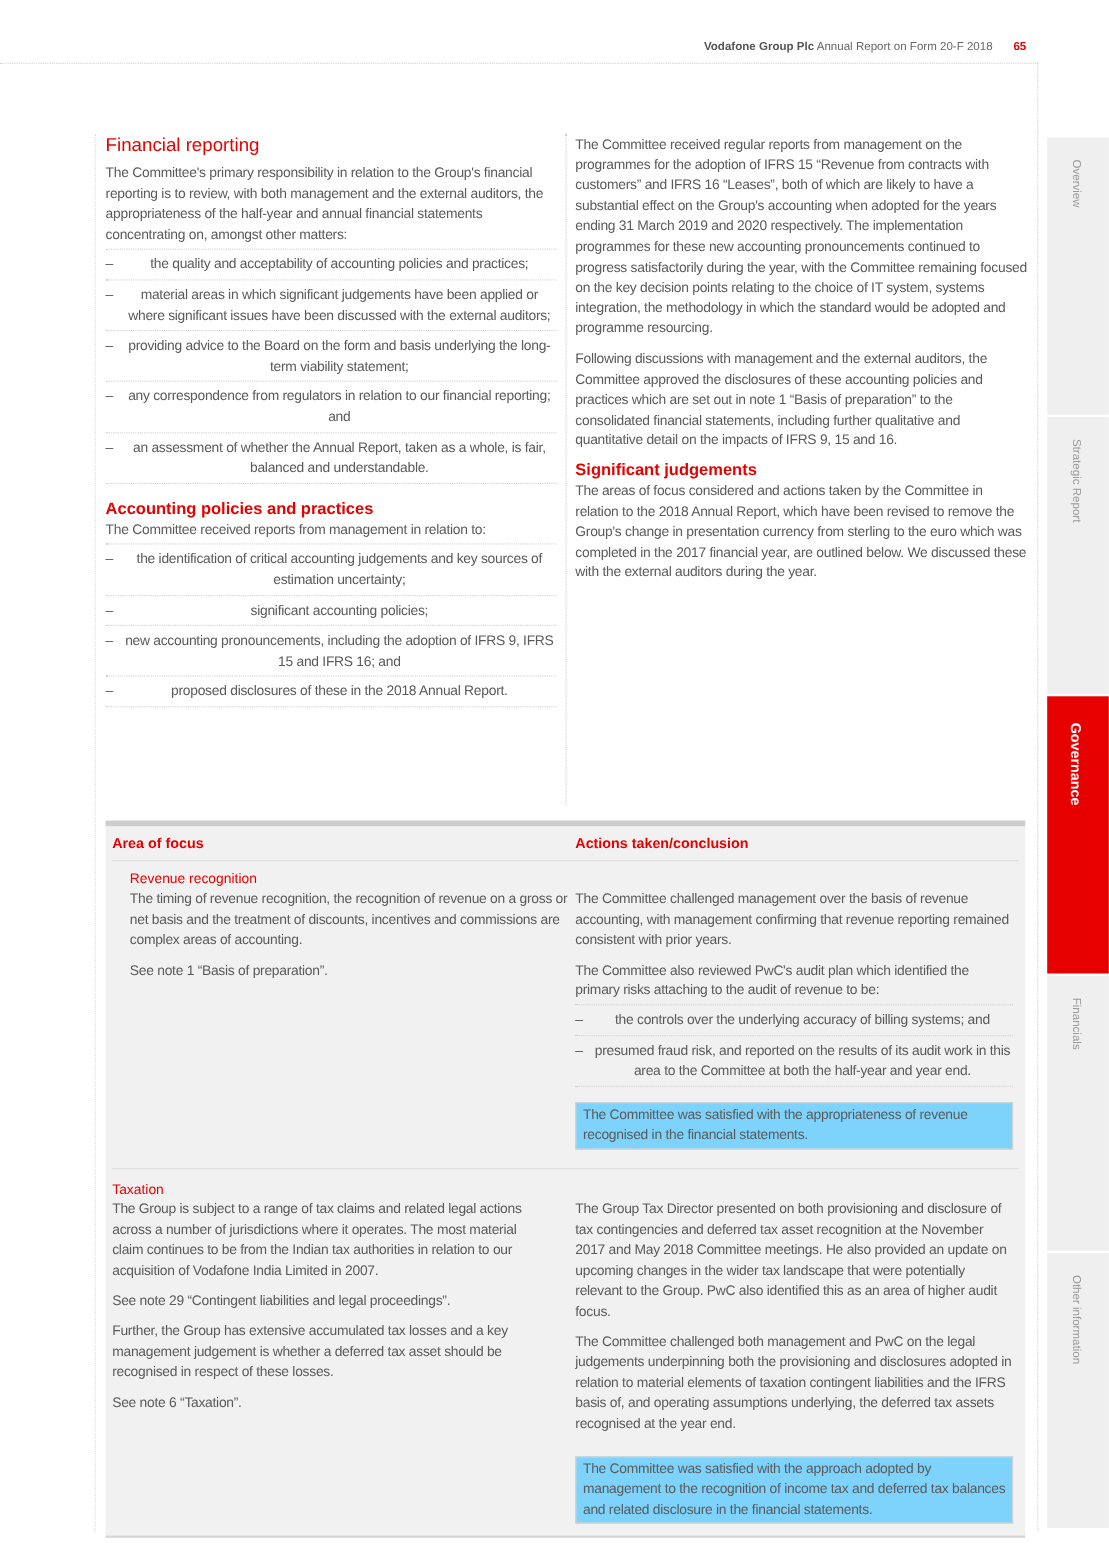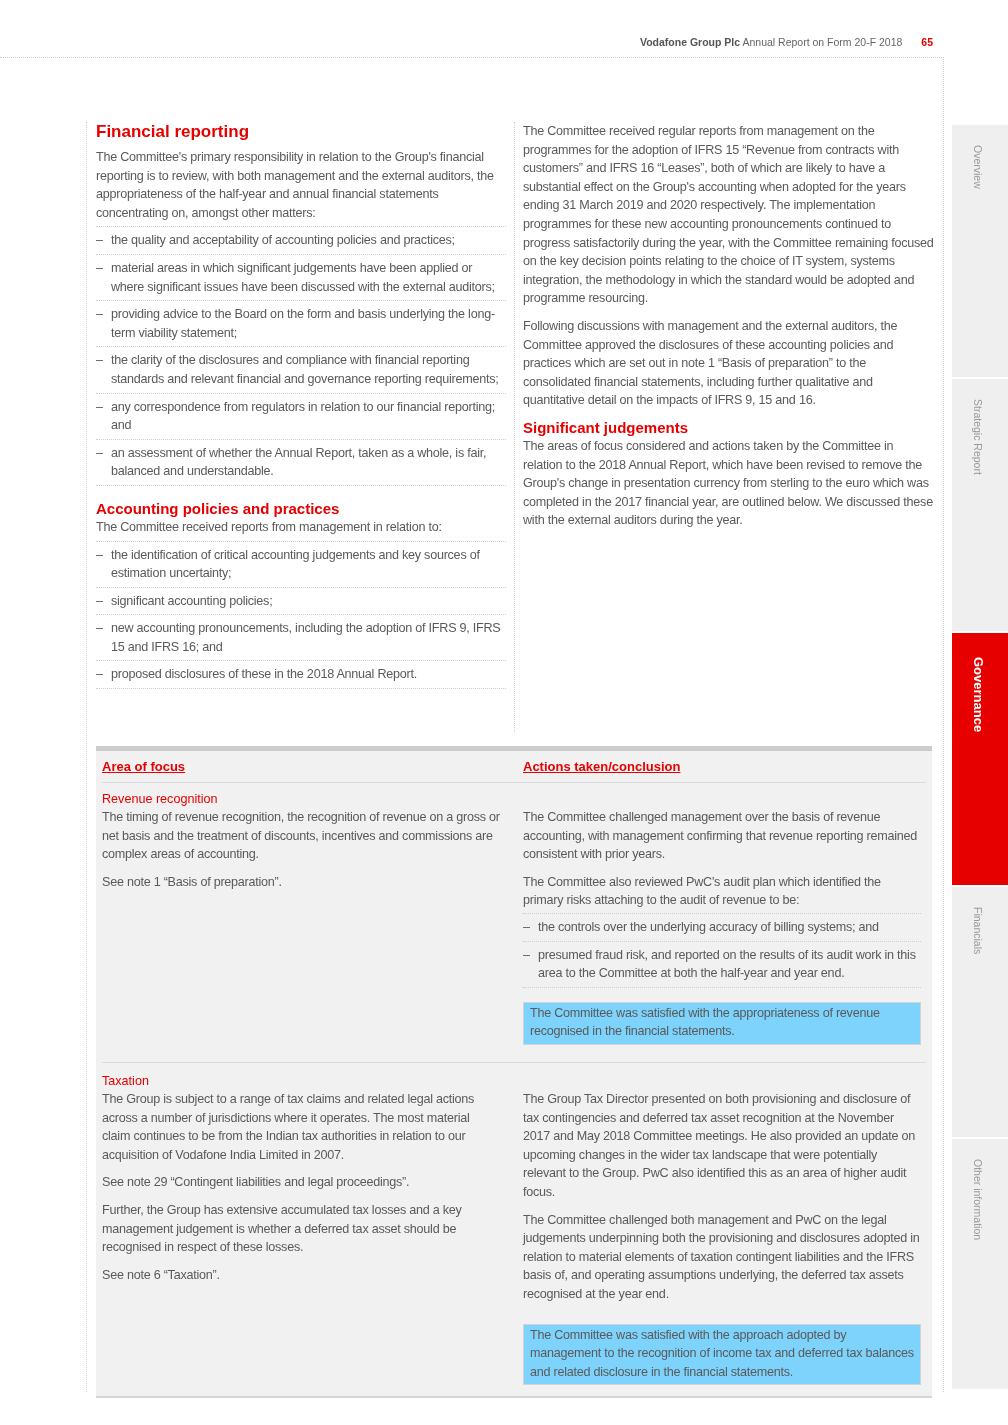--- a/index.html
+++ b/index.html
@@ -15,32 +15,32 @@
   .tab { position:absolute; left:0; width:56px; background:#efefef; }
   .tab span { position:absolute; top:20px; left:20px; writing-mode:vertical-rl; font-size:10.5px; color:#9a9a9a; white-space:nowrap; }
   .tab.active { background:#e60000; }
   .tab.active span { color:#fff; font-weight:bold; font-size:13px; top:24px; left:19px; }
 
   .col-left { position:absolute; left:96px; top:122px; width:410px; }
   .col-right { position:absolute; left:523px; top:122px; width:412px; }
   .col-divider { position:absolute; left:514px; top:122px; height:610px; border-left:1px dotted #cfcfcf; }
   .left-divider { position:absolute; left:86px; top:122px; height:1270px; border-left:1px dotted #d8d8d8; }
 
-  h2 { margin:0 0 6px 0; font-size:17px; color:#e60000; font-weight:bold; }
+  h2 { margin:0 0 6px 0; font-size:17px; color:#e60000; font-weight:normal; }
   h3 { margin:0; font-size:15px; color:#e60000; font-weight:bold; line-height:18px; }
   p { margin:0; font-size:12.6px; line-height:18.6px; letter-spacing:-0.25px; }
   p.gap { margin-top:9px; }
-  ul.dash { list-style:none; margin:0; padding:0; }
+  ul.dash { list-style:none; margin:0; padding:0;text-align:center; }
   ul.dash li { position:relative; padding:4px 0 4px 15px; font-size:12.6px; line-height:18.6px; letter-spacing:-0.25px; border-top:1px dotted #cfcfcf; }
   ul.dash li:last-child { border-bottom:1px dotted #cfcfcf; }
   ul.dash li::before { content:"\2013"; position:absolute; left:0; top:4px; }
   .sec-gap { margin-top:14px; }
 
   .table { position:absolute; left:96px; top:746px; width:836px; height:645px; background:#f1f1f1; border-top:5px solid #cdcdcd; border-bottom:2px solid #d6d6d6; }
-  .t-head { position:absolute; top:8px; font-size:13px; font-weight:bold; color:#e60000;text-decoration:underline; }
+  .t-head { position:absolute; top:8px; font-size:13px; font-weight:bold; color:#e60000; }
   .t-head-rule { position:absolute; top:31px; left:6px; right:6px; border-top:1px solid #dcdcdc; }
   .t-cell { position:absolute; width:398px; }
   .t-cell .subtitle { font-size:12.6px; color:#e60000; line-height:18px; }
   .t-cell p { font-size:12.6px; }
   .conclusion { background:#7dd3fc; border:1px solid #d4d4d4; padding:1px 6px 3px 6px; margin-top:14px; }
   .row-rule { position:absolute; left:6px; right:6px; border-top:1px solid #dcdcdc; }
 </style>
 </head>
 <body>
 
@@ -71,21 +71,20 @@
     </div>
 </nav>
 
 <section class="col-left">
   <h2>Financial reporting</h2>
   <p style="margin-bottom:4px;">The Committee's primary responsibility in relation to the Group's financial reporting is to review, with both management and the external auditors, the appropriateness of the half-year and annual financial statements concentrating on, amongst other matters:</p>
   <ul class="dash">
     <li>the quality and acceptability of accounting policies and practices;</li>
     <li>material areas in which significant judgements have been applied or where significant issues have been discussed with the external auditors;</li>
     <li>providing advice to the Board on the form and basis underlying the long-term viability statement;</li>
-    <li>the clarity of the disclosures and compliance with financial reporting standards and relevant financial and governance reporting requirements;</li>
     <li>any correspondence from regulators in relation to our financial reporting; and</li>
     <li>an assessment of whether the Annual Report, taken as a whole, is fair, balanced and understandable.</li>
   </ul>
   <h3 class="sec-gap">Accounting policies and practices</h3>
   <p style="margin-bottom:4px;">The Committee received reports from management in relation to:</p>
   <ul class="dash">
     <li>the identification of critical accounting judgements and key sources of estimation uncertainty;</li>
     <li>significant accounting policies;</li>
     <li>new accounting pronouncements, including the adoption of IFRS 9, IFRS 15 and IFRS 16; and</li>
     <li>proposed disclosures of these in the 2018 Annual Report.</li>
@@ -99,21 +98,21 @@
   <p class="gap">Following discussions with management and the external auditors, the Committee approved the disclosures of these accounting policies and practices which are set out in note 1 “Basis of preparation” to the consolidated financial statements, including further qualitative and quantitative detail on the impacts of IFRS 9, 15 and 16.</p>
   <h3 style="margin-top:9px;">Significant judgements</h3>
   <p>The areas of focus considered and actions taken by the Committee in relation to the 2018 Annual Report, which have been revised to remove the Group's change in presentation currency from sterling to the euro which was completed in the 2017 financial year, are outlined below. We discussed these with the external auditors during the year.</p>
 </section>
 
 <section class="table">
   <div class="t-head" style="left:6px;">Area of focus</div>
   <div class="t-head" style="left:427px;">Actions taken/conclusion</div>
   <div class="t-head-rule"></div>
 
-  <div class="t-cell" style="left:6px;top:39px;">
+  <div class="t-cell" style="left:22px;top:39px;">
     <div class="subtitle">Revenue recognition</div>
     <p>The timing of revenue recognition, the recognition of revenue on a gross or net basis and the treatment of discounts, incentives and commissions are complex areas of accounting.</p>
     <p class="gap">See note 1 “Basis of preparation”.</p>
   </div>
   <div class="t-cell" style="left:427px;top:57px;">
     <p>The Committee challenged management over the basis of revenue accounting, with management confirming that revenue reporting remained consistent with prior years.</p>
     <p class="gap" style="margin-bottom:3px;">The Committee also reviewed PwC's audit plan which identified the primary risks attaching to the audit of revenue to be:</p>
     <ul class="dash">
       <li>the controls over the underlying accuracy of billing systems; and</li>
       <li>presumed fraud risk, and reported on the results of its audit work in this area to the Committee at both the half-year and year end.</li>

